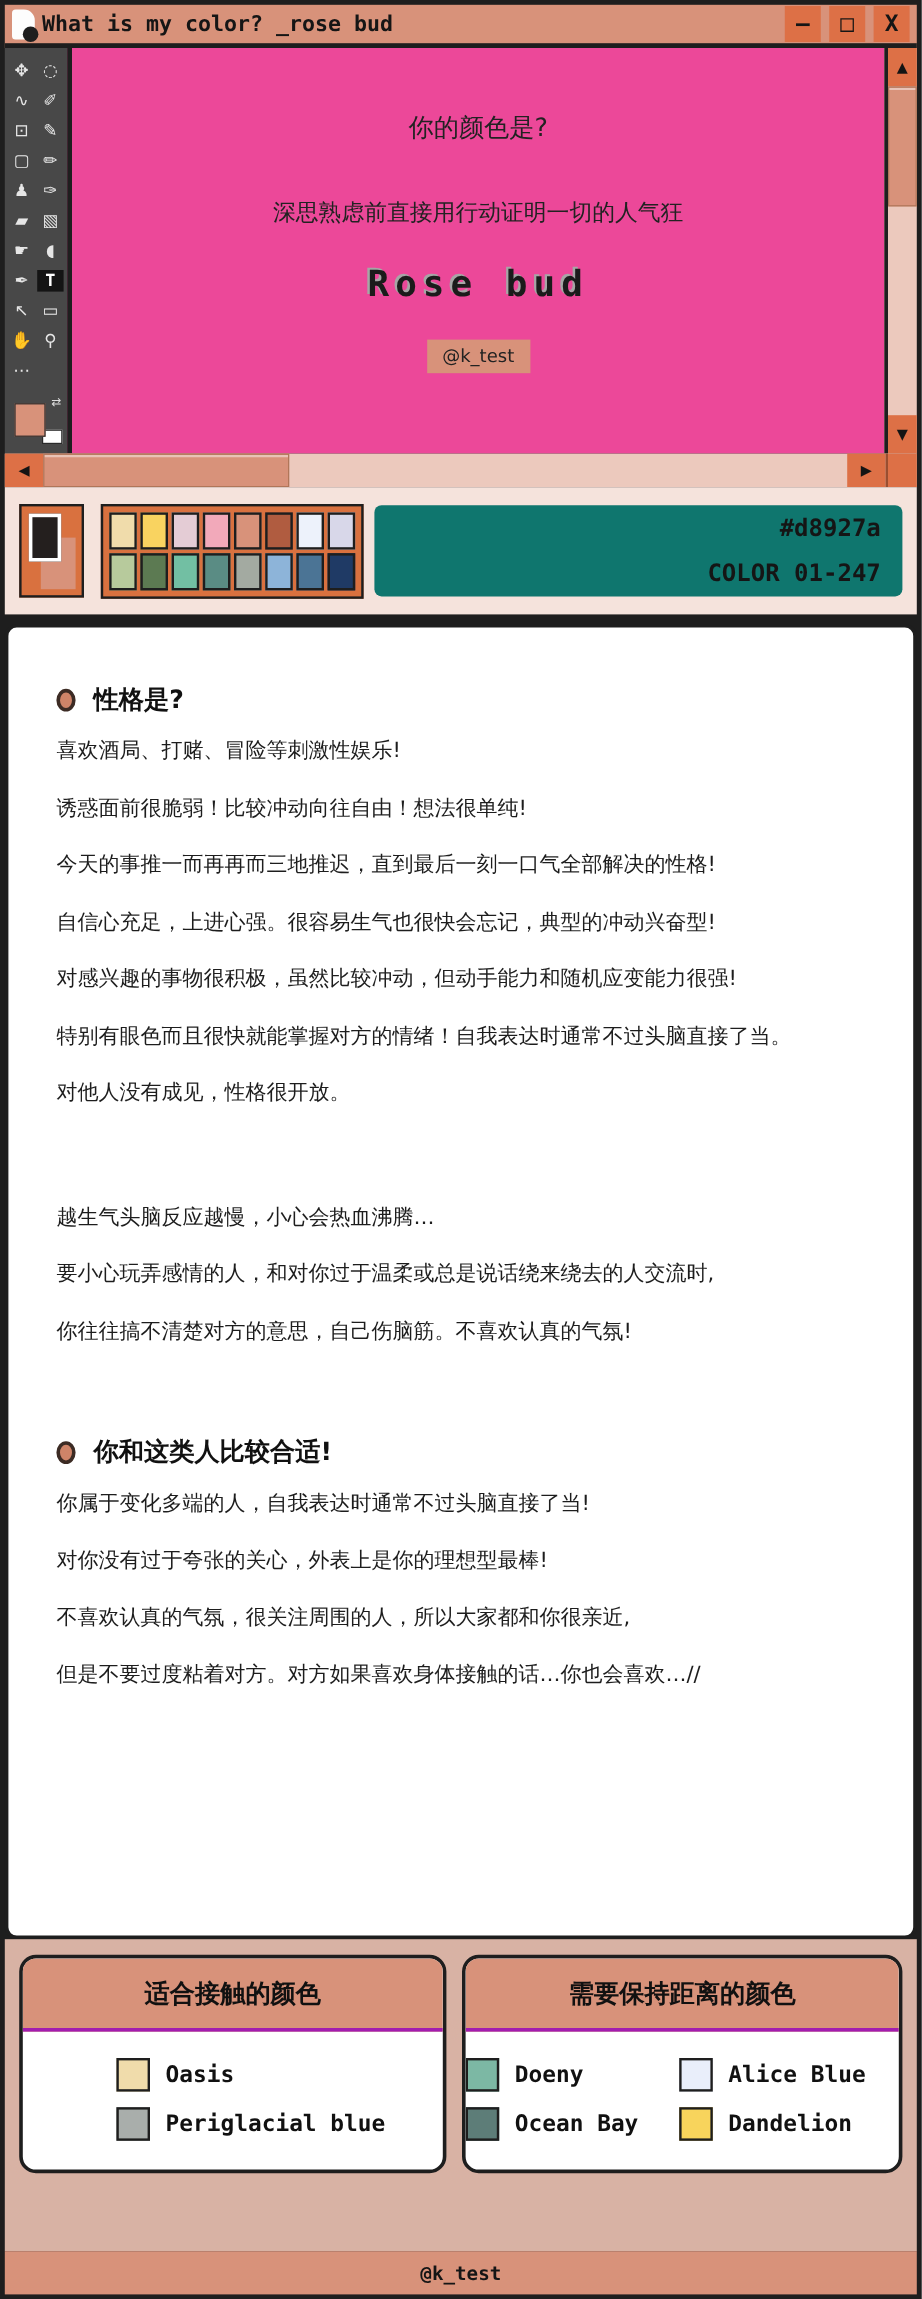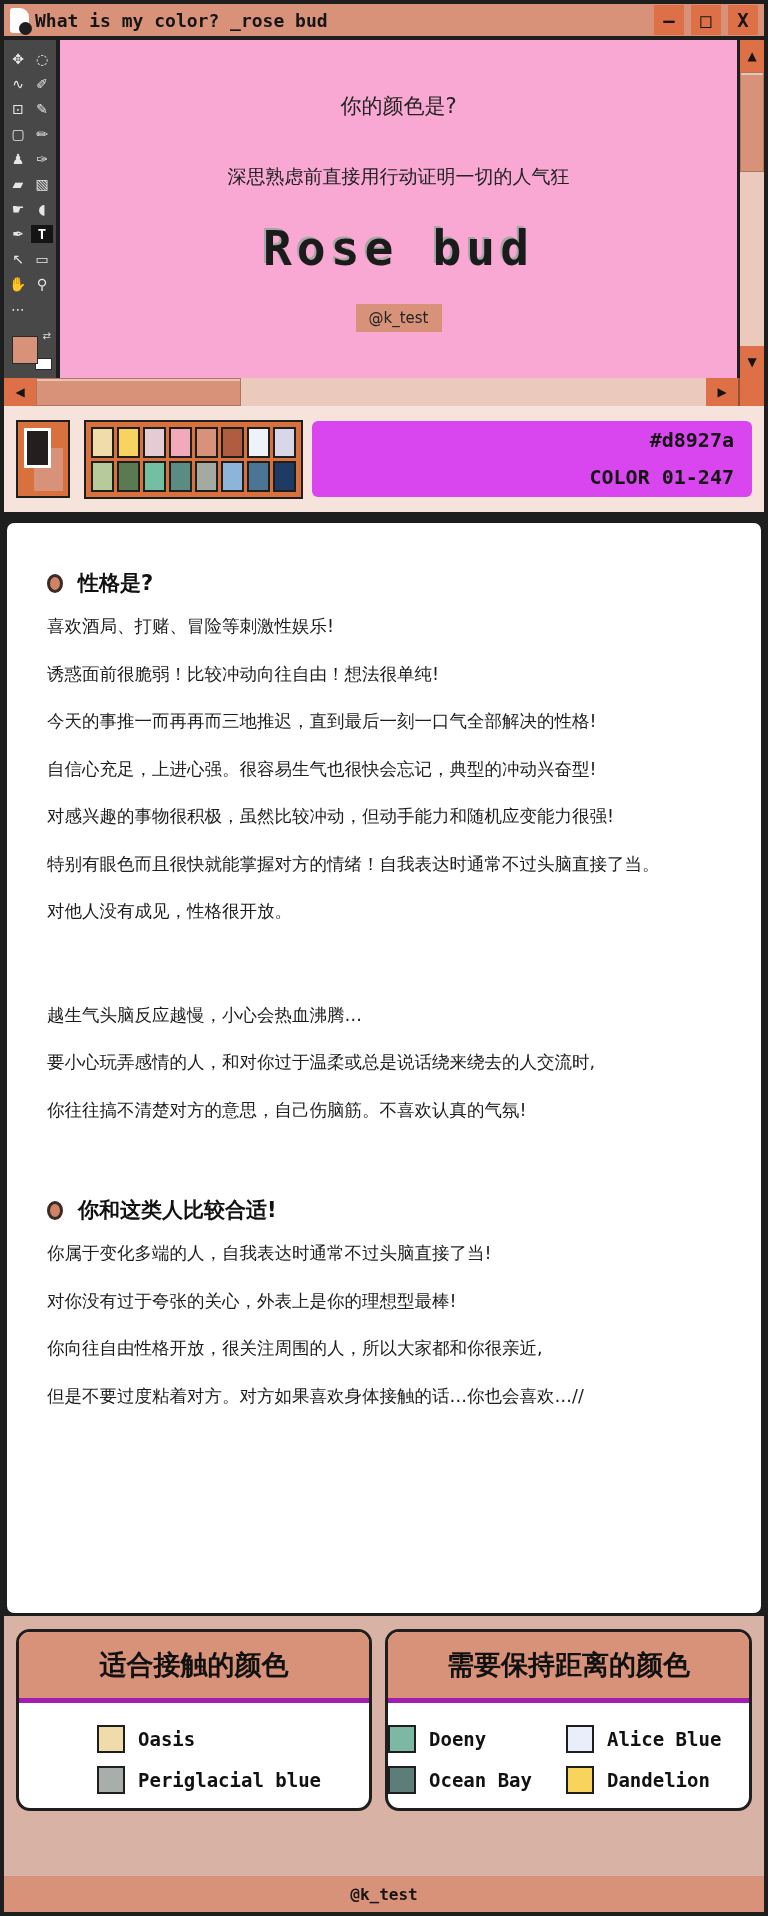--- a/index.html
+++ b/index.html
@@ -19,24 +19,24 @@
   .editor { height:338px; display:flex; }
   .toolbar { width:52px; background:#484848; display:flex; flex-direction:column; padding:10px 3px 6px; }
   .tools { display:grid; grid-template-columns:1fr 1fr; gap:7px 2px; }
   .tool { height:18px; display:flex; align-items:center; justify-content:center; color:#e6e6e6; font-size:14px; line-height:1; }
   .tool.selected { background:#141414; color:#ffffff; font-weight:bold; }
   .fgbg { margin-top:auto; position:relative; height:44px; }
   .fg { position:absolute; top:8px; left:5px; width:26px; height:28px; background:#d8927a; border:1px solid #2a2a2a; z-index:2; }
   .bgc { position:absolute; bottom:2px; left:28px; width:17px; height:12px; background:#f5f5f5; border:1px solid #2a2a2a; }
   .swap { position:absolute; top:2px; right:2px; color:#dcdcdc; font-size:10px; }
 
-  .canvas { flex:1; background:#f9a8d4; border-left:4px solid #1e1e1e; display:flex; flex-direction:column; align-items:center; text-align:center; padding-top:52px; }
+  .canvas { flex:1; background:#ec4899; border-left:4px solid #1e1e1e; display:flex; flex-direction:column; align-items:center; text-align:center; padding-top:52px; }
   .q { font-size:21px; color:#222; }
   .sub { font-size:19px; color:#222; margin-top:44px; }
-  .rose { font-size:48px; letter-spacing:5px; color:#1b1b1b; margin-top:30px; text-shadow:-2px -2px 0 #a6a6a6; }
+  .rose { font-size:30px; letter-spacing:5px; color:#1b1b1b; margin-top:30px; text-shadow:-2px -2px 0 #a6a6a6; }
   .badge { margin-top:28px; background:#d8927a; color:#222; font-size:15px; padding:5px 13px; }
 
   .vscroll { width:27px; border-left:3px solid #1e1e1e; background:#ecc9bd; display:flex; flex-direction:column; }
   .sbtn { background:#dd7046; color:#141414; display:flex; align-items:center; justify-content:center; font-size:12px; }
   .vscroll .sbtn { height:32px; flex:0 0 auto; }
   .vthumb { height:100px; background:#d8927a; border:1px solid #b07659; box-shadow:inset 0 2px 0 rgba(255,255,255,.45); }
   .vspacer { flex:1; }
 
   
   .hscroll { height:28px; background:#ecc9bd; display:flex; }
@@ -45,39 +45,39 @@
   .htrack { flex:1; }
   .corner { width:26px; background:#dd7046; border-left:2px solid rgba(0,0,0,.3); }
 
   
   .palette { height:106px; background:#f5e3dc; display:flex; align-items:center; padding:0 12px; }
   .picker { width:54px; height:78px; background:#d9713f; border:2px solid #1e1e1e; position:relative; flex:0 0 auto; }
   .pickA { position:absolute; top:6px; left:6px; width:27px; height:40px; background:#241f1e; border:3px solid #ffffff; z-index:2; }
   .pickB { position:absolute; right:5px; bottom:5px; width:29px; height:43px; background:#d8927a; }
   .grid { margin-left:14px; background:#d9713f; border:2px solid #1e1e1e; padding:5px; display:grid; grid-template-columns:repeat(8,23px); grid-auto-rows:31px; gap:3px; flex:0 0 auto; }
   .sw { border:2px solid #1e1e1e; }
-  .label-box { margin-left:auto; width:440px; height:76px; background:#d946ef; border-radius:6px; display:flex; flex-direction:column; justify-content:center; align-items:flex-end; padding:0 18px; }
+  .label-box { margin-left:auto; width:440px; height:76px; background:#0f766e; border-radius:6px; display:flex; flex-direction:column; justify-content:center; align-items:flex-end; padding:0 18px; }
   .label-box div { font-size:20px; color:#151515; line-height:1.85; }
 
   .gap { height:8px; }
 
   
   .panel { height:1096px; background:#ffffff; border:3px solid #1e1e1e; border-radius:10px; padding:40px 40px 0; }
   .sec { margin-top:56px; }
   .sec:first-child { margin-top:0; }
   .sec-head { display:flex; align-items:center; gap:15px; font-size:21px; font-weight:bold; color:#111; line-height:40px; }
   .bullet { width:16px; height:19px; border-radius:50%; background:#cf8468; border:3px solid #3c2b24; flex:0 0 auto; }
   .sec p { font-size:17.5px; color:#1d1d1d; line-height:47.5px; white-space:nowrap; }
 
   
   .pink { height:260px; background:#d8b2a4; display:flex; gap:13px; padding:13px 12px 0; }
   .cbox { background:#ffffff; border:3px solid #1e1e1e; border-radius:14px; overflow:hidden; height:182px; }
   .cbox.left { width:356px; flex:0 0 auto; }
   .cbox.right { flex:1; }
-  .cbox-head { background:#d8927a; border-bottom:5px solid #a21caf; text-align:center; font-size:27px; font-weight:bold; color:#111; padding:15px 0; }
+  .cbox-head { background:#d8927a; border-bottom:3px solid #a21caf; text-align:center; font-size:21px; font-weight:bold; color:#111; padding:15px 0; }
   .cbox-body { padding:22px 0 0; display:flex; flex-direction:column; gap:13px; }
   .cbox-body.grid2 { display:grid; grid-template-columns:auto auto; column-gap:34px; row-gap:13px; justify-content:start; }
   .crow { display:flex; align-items:center; gap:13px; }
   .cbox.left .crow { margin-left:78px; }
   .csw { width:28px; height:28px; border:2px solid #1e1e1e; flex:0 0 auto; }
   .cname { font-size:19px; color:#111; white-space:nowrap; }
 
   
   .footer { height:36px; margin-top:auto; background:#d8927a; display:flex; align-items:center; justify-content:center; }
   .footer span { font-size:16px; color:#151515; }
@@ -202,21 +202,21 @@
       <p>要小心玩弄感情的人，和对你过于温柔或总是说话绕来绕去的人交流时,</p>
       <p>你往往搞不清楚对方的意思，自己伤脑筋。不喜欢认真的气氛!</p>
     </div>
     <div class="sec">
       <div class="sec-head">
         <span class="bullet"></span>
         <span>你和这类人比较合适!</span>
       </div>
       <p>你属于变化多端的人，自我表达时通常不过头脑直接了当!</p>
       <p>对你没有过于夸张的关心，外表上是你的理想型最棒!</p>
-      <p>你向往自由性格开放，很关注周围的人，所以大家都和你很亲近,</p>
+      <p>不喜欢认真的气氛，很关注周围的人，所以大家都和你很亲近,</p>
       <p>但是不要过度粘着对方。对方如果喜欢身体接触的话…你也会喜欢…//</p>
     </div>
   </div>
 
   <div class="pink">
     <div class="cbox left">
       <div class="cbox-head">适合接触的颜色</div>
       <div class="cbox-body">
         <div class="crow">
           <span class="csw" style="background: rgb(240, 220, 171);"></span>

